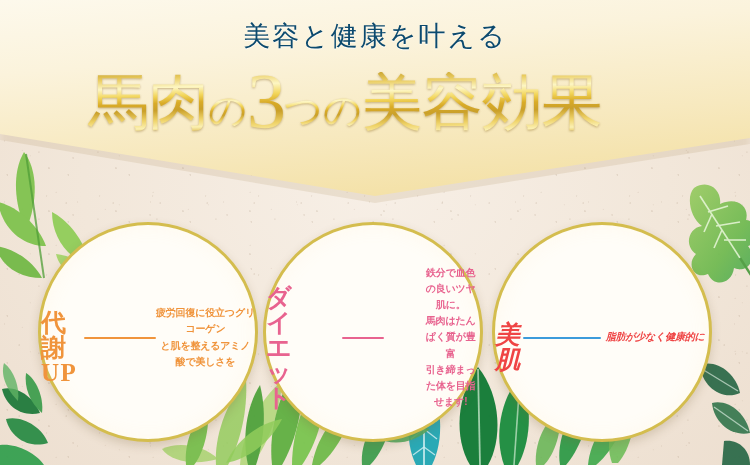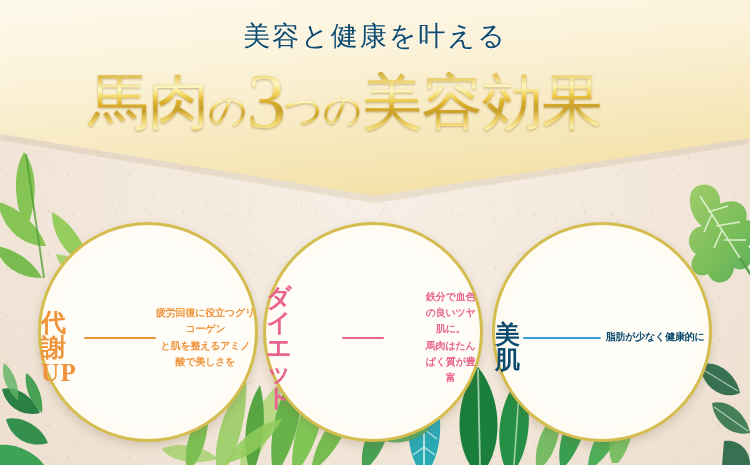--- a/index.html
+++ b/index.html
@@ -95,21 +95,21 @@
   }
   .c-rule{width:150px;height:2px;margin-top:11px;border-radius:1px;}
   .c-body{
     margin-top:11px;text-align:center;font-size:10px;line-height:1.62;
     font-weight:bold;letter-spacing:-.2px;width:206px;
   }
   .c1 .c-title,.c1 .c-body{color:#f0943c;}
   .c1 .c-rule{background:#f0943c;}
   .c2 .c-title,.c2 .c-body{color:#e8638f;}
   .c2 .c-rule{background:#e8638f;}
-  .c3 .c-title,.c3 .c-body{color:#0c4a6e;}
+  .c3 .c-title,.c3 .c-body{color:#ef4444;font-style:italic;}
   .c3 .c-rule{background:#3c9bdb;}
   .c-body span{display:block;}
 </style>
 </head>
 <body>
 
 <div class="banner">
 
   <div class="paper-base"></div>
   <div class="paper-speckle"></div>
@@ -266,20 +266,21 @@
       <span>と肌を整えるアミノ酸で美しさを</span>
     </div>
   </div>
 
   <div class="circle c2">
     <div class="c-title">ダイエット</div>
     <div class="c-rule"></div>
     <div class="c-body">
       <span>鉄分で血色の良いツヤ肌に。</span>
       <span>馬肉はたんぱく質が豊富</span>
+      <span>引き締まった体を目指せます!</span>
     </div>
   </div>
 
   <div class="circle c3">
     <div class="c-title">美肌</div>
     <div class="c-rule"></div>
     <div class="c-body">
       <span>脂肪が少なく健康的に</span>
     </div>
   </div>

